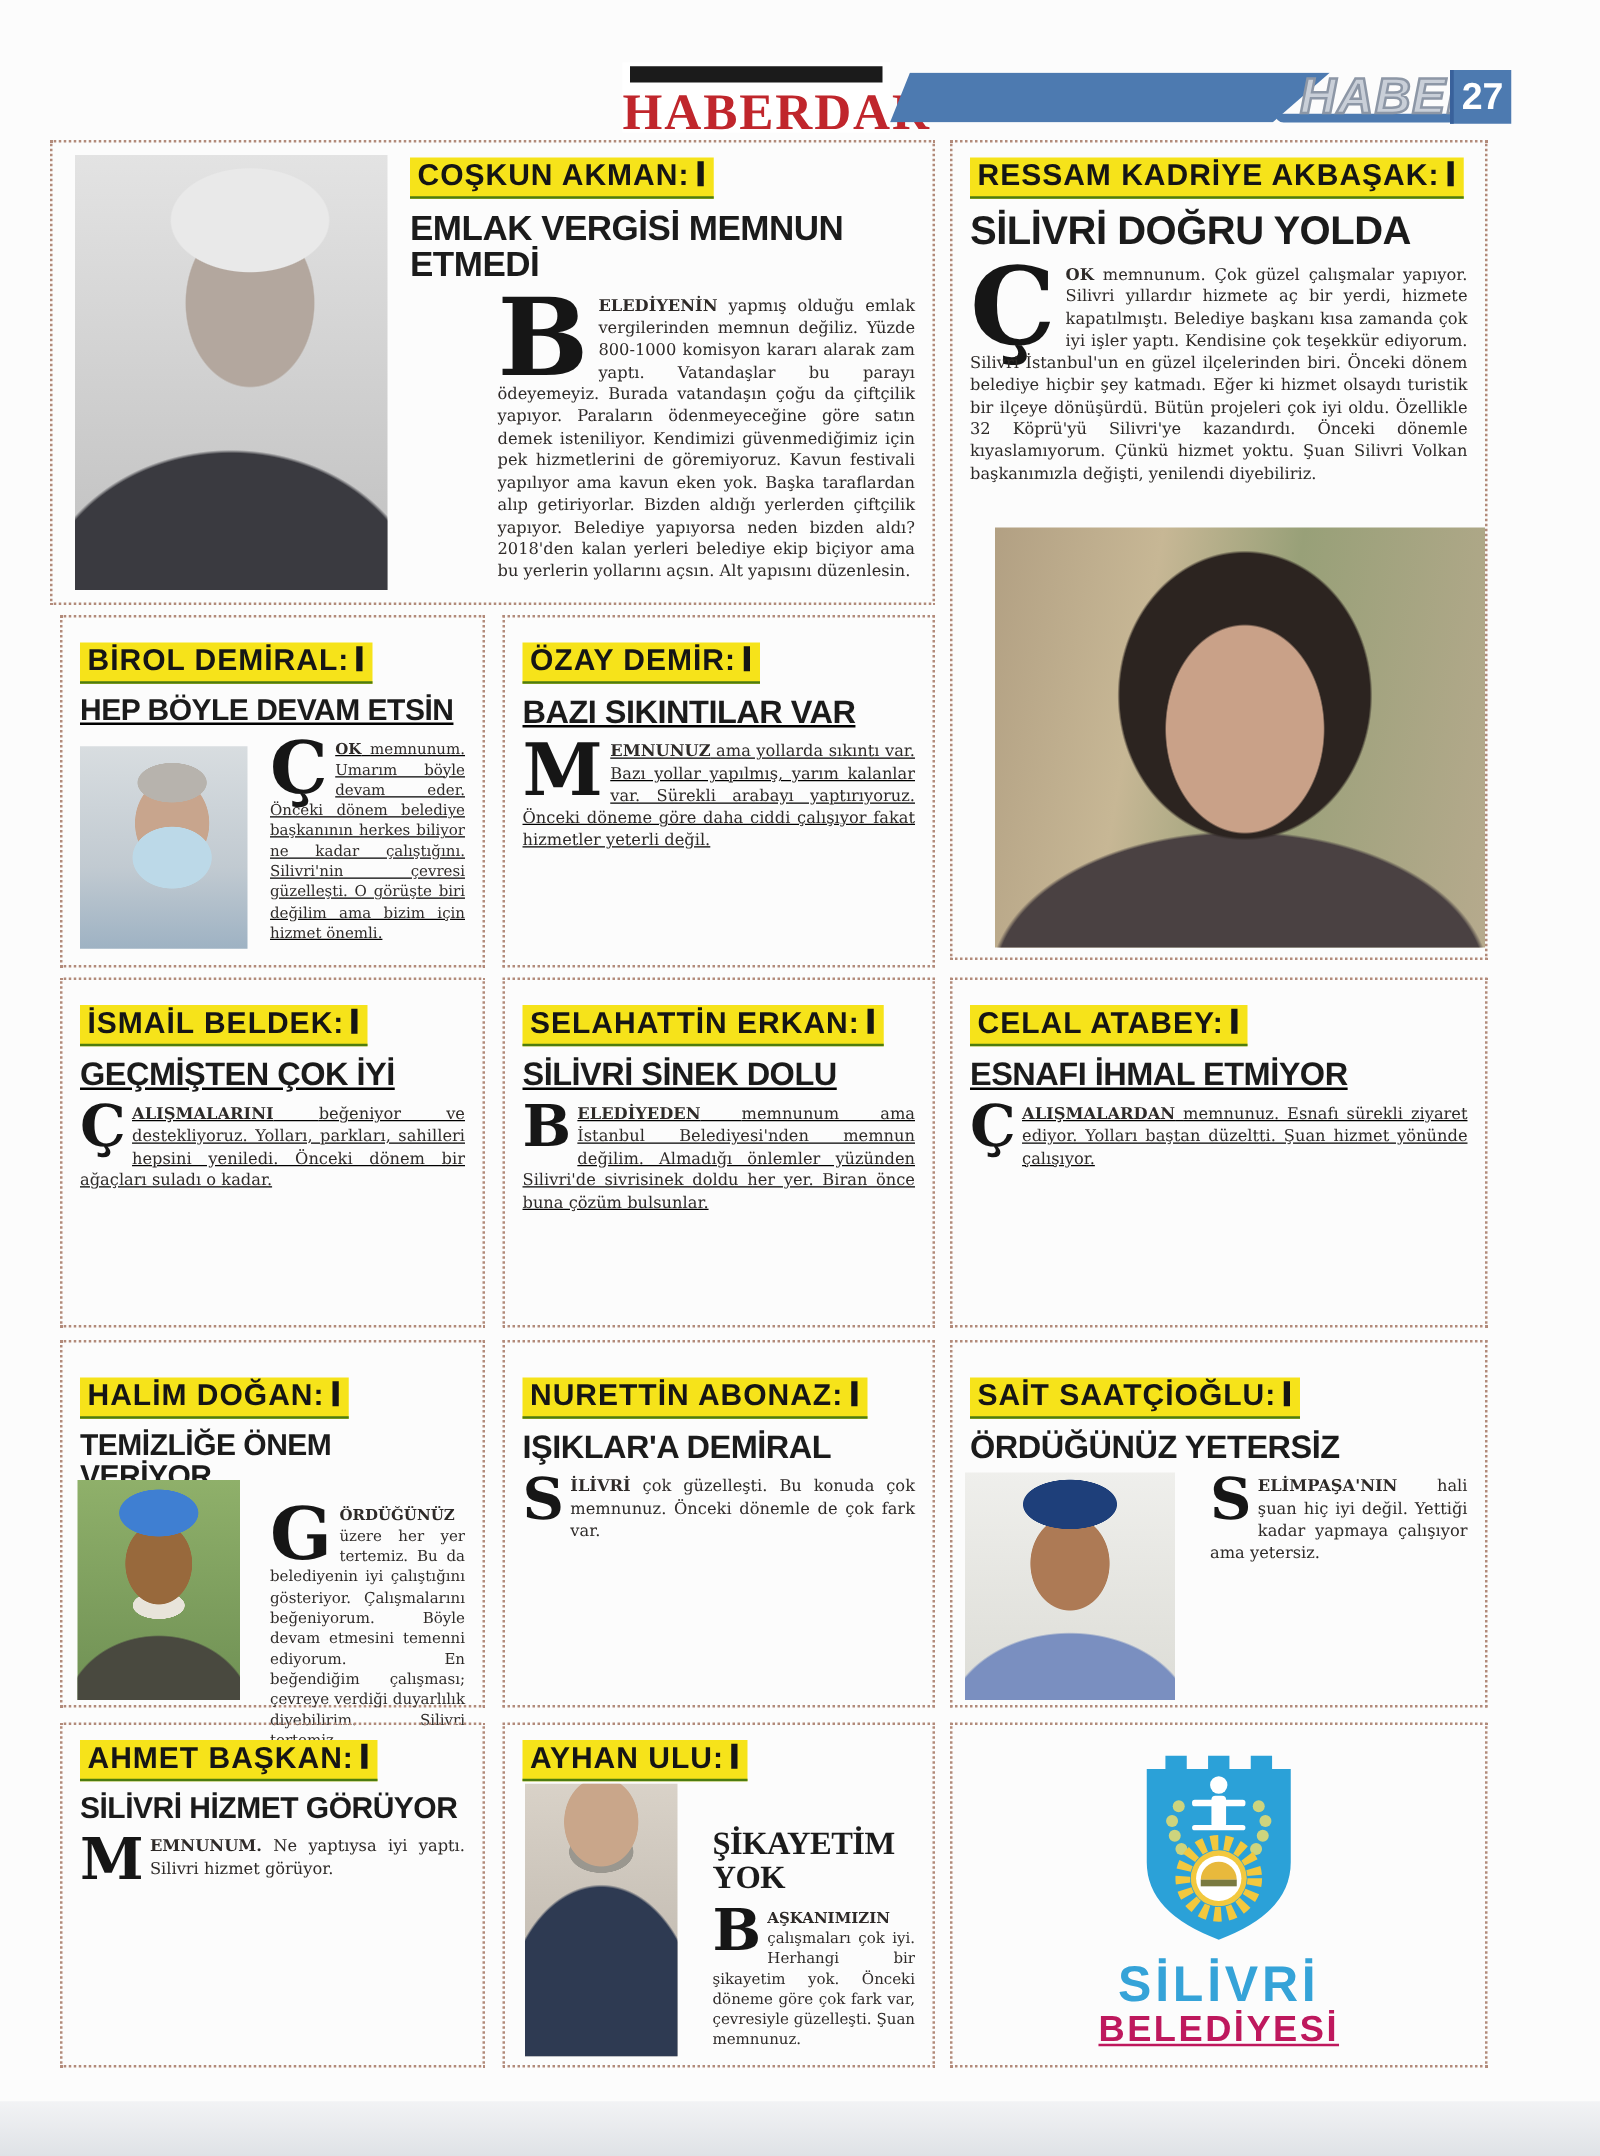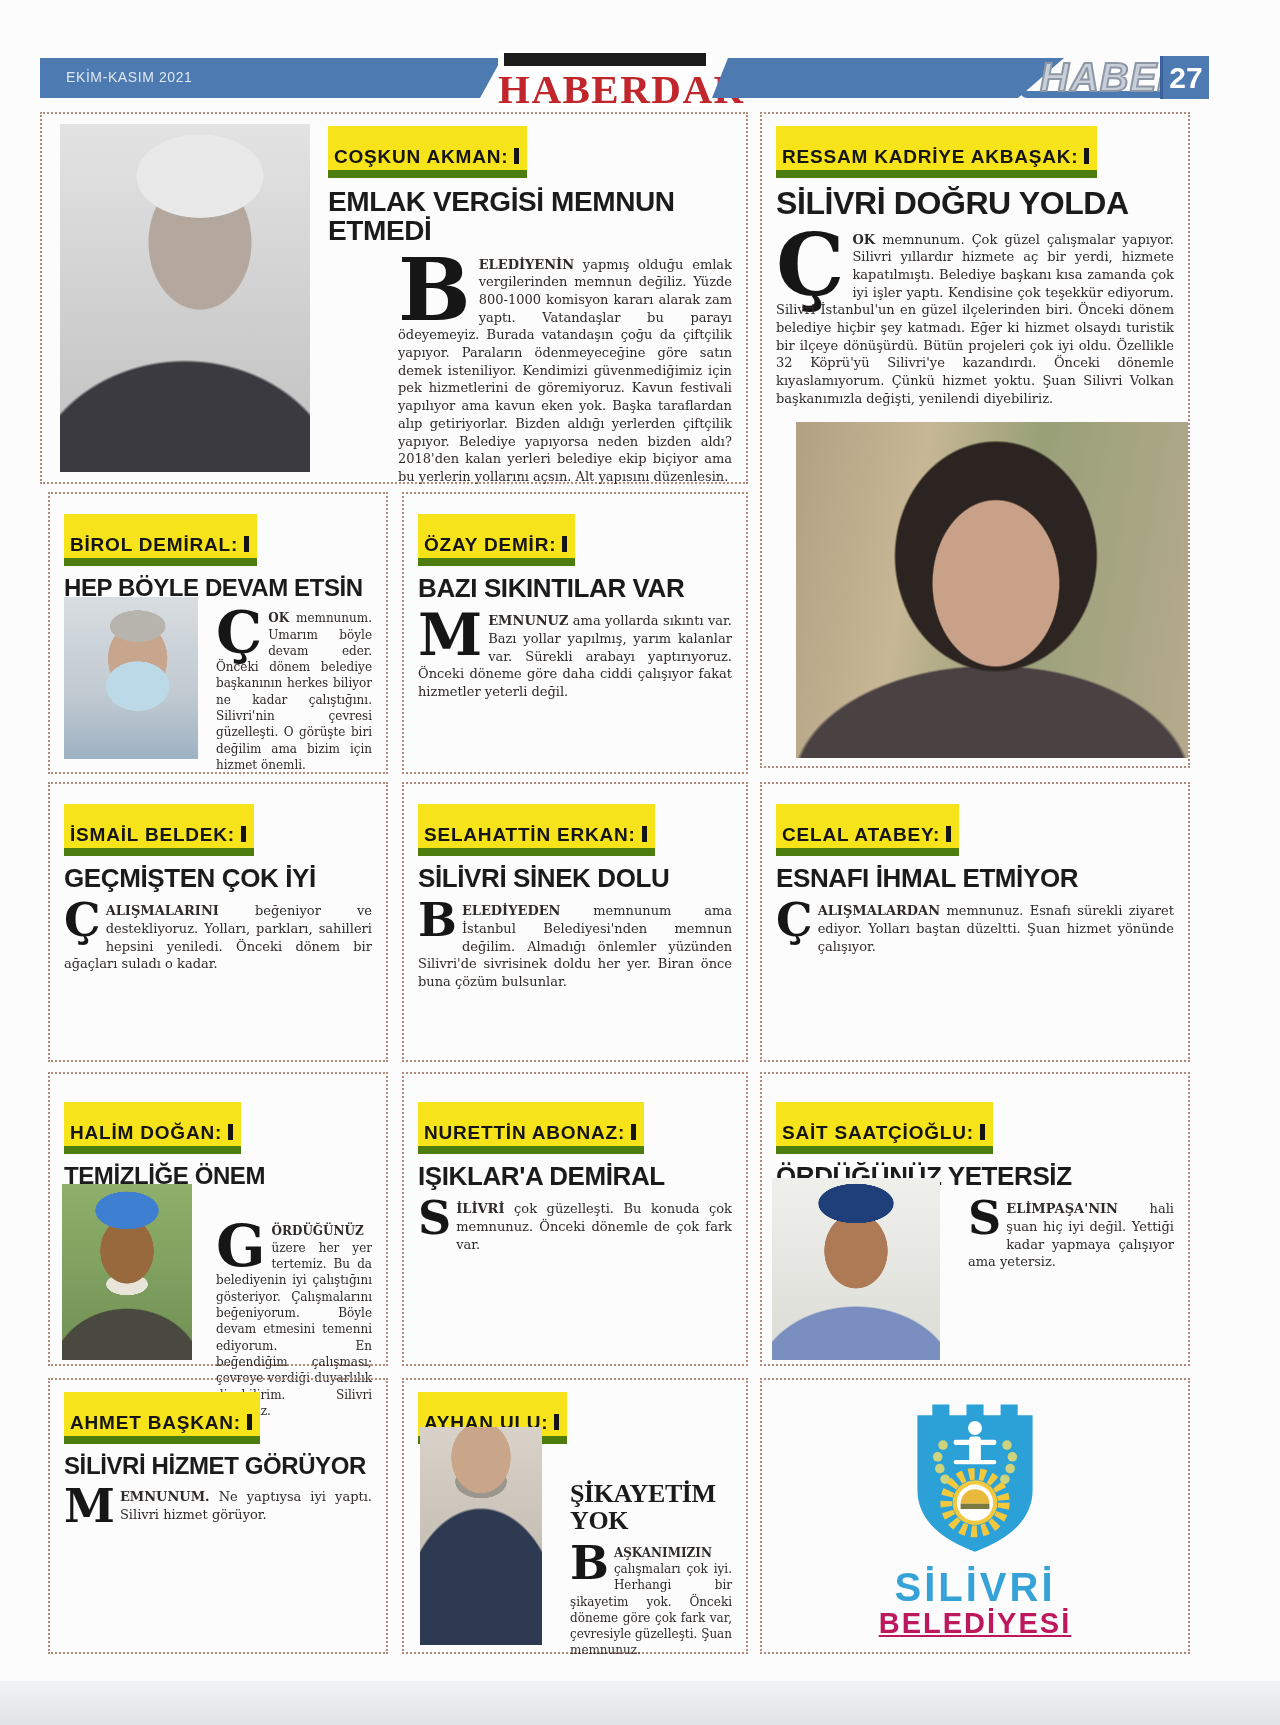--- a/index.html
+++ b/index.html
@@ -21,24 +21,24 @@
     clip-path:polygon(16px 0,100% 0,calc(100% - 46px) 100%,0 100%); }
   .swoosh { position:absolute; left:980px; top:36px; width:142px; height:7px; background:#4d7ab0; border-radius:0 0 0 18px; }
   .haber-word { position:absolute; left:1000px; top:0px; width:118px; text-align:right;
     font-style:italic; font-weight:bold; font-size:40px; line-height:44px;
     color:#c9cfd8; -webkit-text-stroke:2px #8d97a6; letter-spacing:1px; }
   .page-num { position:absolute; left:1120px; top:1px; width:46px; height:43px; background:#4d7ab0;
     border-left:3px solid #39619b; color:#fff; font-weight:bold; font-size:30px; text-align:center; line-height:43px; }
 
   
   .cell { position:absolute; box-sizing:border-box; border:2px dotted #b28a7a; padding:12px 14px; }
-  .pt20 { padding-top:20px; } .pt28 { padding-top:28px; }
+  .pt20 { padding-top:20px;text-decoration:underline; } .pt28 { padding-top:28px; }
 
   .name-label { display:inline-block; background:#f6e31a; color:#151515; font-weight:bold;
-    font-size:19px; letter-spacing:.8px; padding:20px 8px 2px 6px; border-bottom:8px solid #4d7c0f; white-space:nowrap; }
+    font-size:24px; letter-spacing:.8px; padding:1px 8px 2px 6px; border-bottom:2px solid #4d7c0f; white-space:nowrap; }
   .name-label::after { content:""; display:inline-block; width:5px; height:.85em; background:#141414;
     margin-left:6px; vertical-align:-1px; }
 
   .headline { font-weight:bold; color:#1b1b1b; letter-spacing:-.4px; margin:9px 0 10px 0; line-height:1.05; }
   .h-xl { font-size:32px; } .h-lg { font-size:28px; } .h-md { font-size:26px; } .h-sm { font-size:24px; }
 
   .body-txt { font-family:"DejaVu Serif", serif; font-size:13px; line-height:1.36; color:#2e2a28;
     text-align:justify; }
   .body-sm { font-size:12px; }
   .lead { font-weight:bold; }
@@ -118,23 +118,20 @@
 
   .footer-band { position:absolute; left:0; bottom:0; width:1280px; height:44px;
     background:linear-gradient(180deg,#f2f3f5,#dfe2e6); }
 </style>
 </head>
 <body>
 
 <div class="page">
 
   <div class="header">
-    <div class="bar-left">
-      <div class="date-txt">EKİM-KASIM 2021</div>
-    </div>
     <div class="masthead">
       <div class="masthead-topbar"></div>
       <div class="masthead-word">HABERDAR</div>
     </div>
     <div class="bar-right"></div>
     <div class="swoosh"></div>
     <div class="haber-word">HABER</div>
     <div class="page-num">27</div>
   </div>
 

